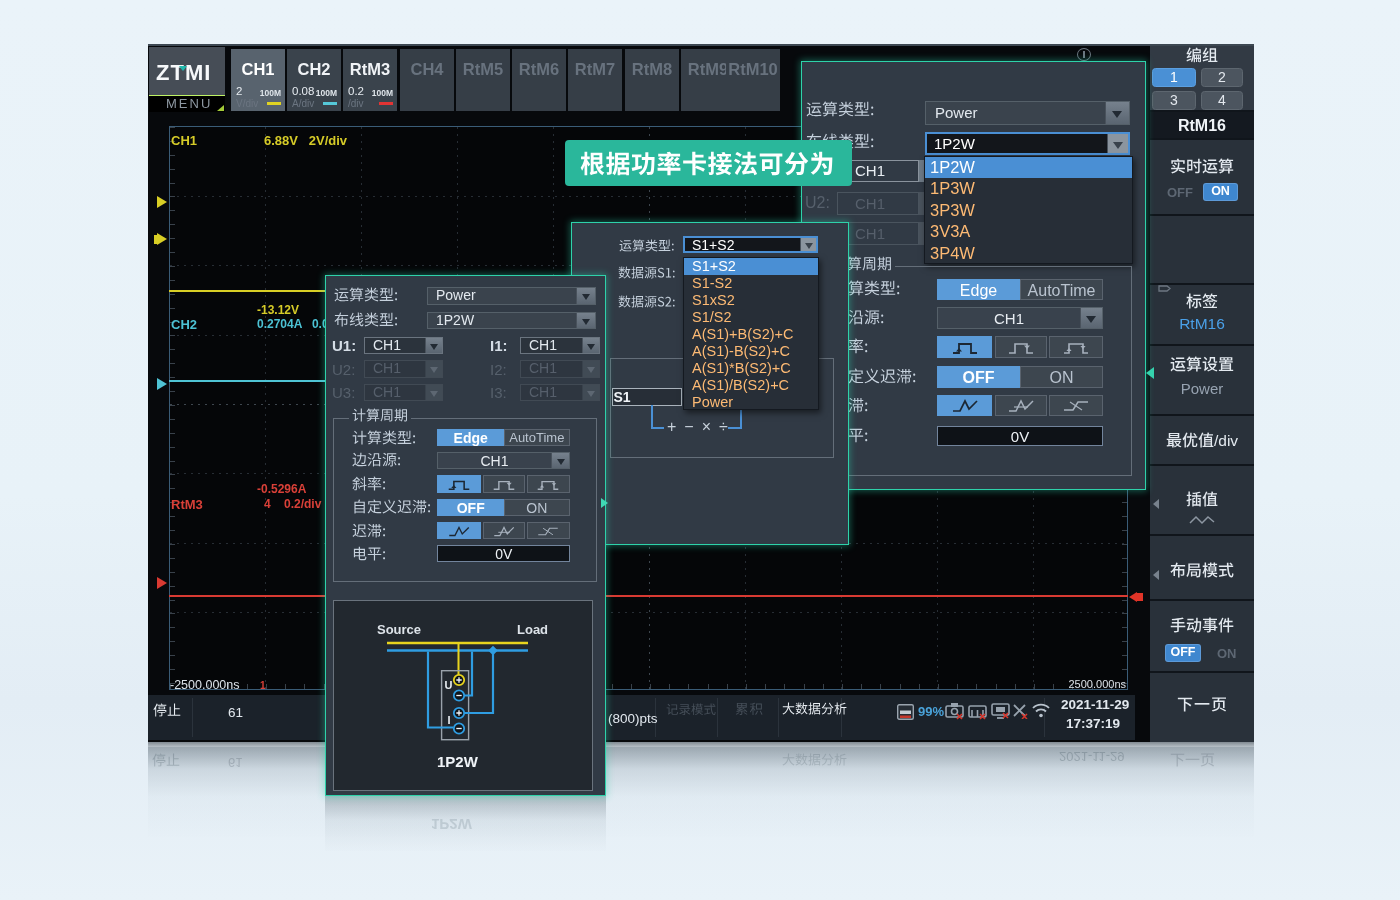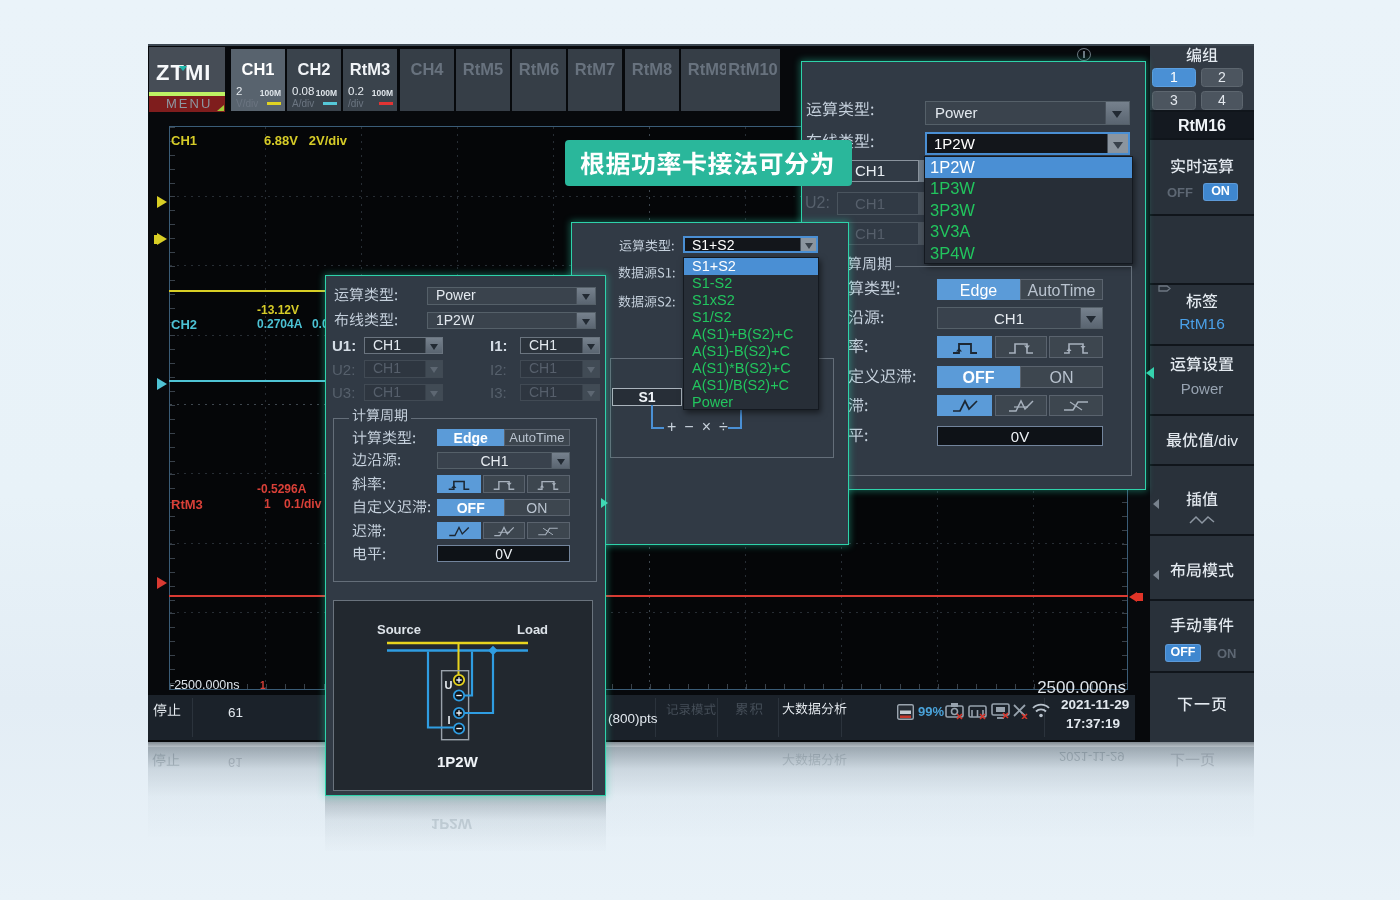--- a/index.html
+++ b/index.html
@@ -4,21 +4,21 @@
   html,body{margin:0;padding:0}
   body{width:1400px;height:900px;overflow:hidden;position:relative;
        font-family:"Liberation Sans",sans-serif;
        background:linear-gradient(180deg,#eaf3f9 0%,#e8f2f8 55%,#e3edf5 78%,#e9f2f8 100%)}
   .abs{position:absolute}
   .instr{left:148px;top:44px;width:1106px;height:698px;background:#07090c;}
   .instr-top{left:148px;top:44px;width:1106px;height:2px;background:#46535f;opacity:.85}
   
   .logo{left:149px;top:47px;width:76px;height:65px;background:#464d56;box-sizing:border-box}
   .ztmi{position:absolute;left:7px;top:13px;color:#f6f8fa;font-size:22px;font-weight:bold;letter-spacing:1px}
-  .menustrip{position:absolute;left:0;bottom:0;width:100%;height:16px;background:#7f1d1d;border-top:4px solid #bef264}
+  .menustrip{position:absolute;left:0;bottom:0;width:100%;height:16px;background:#000000;border-top:1px solid #bef264}
   .menutxt{position:absolute;left:17px;top:0px;color:#8d97a1;font-size:13px;letter-spacing:2px}
   .menutri{position:absolute;right:1px;bottom:1px;width:0;height:0;border-left:7px solid transparent;border-bottom:6px solid #a3cc38}
   .cyantri{position:absolute;left:30px;top:19px;width:0;height:0;border-left:4px solid transparent;border-right:4px solid transparent;border-top:5px solid #1fb9ac}
   .tab{top:49px;width:54px;height:62px;box-sizing:border-box}
   .tab .t{position:absolute;top:11px;width:100%;text-align:center;font-size:16.5px;font-weight:bold}
   .tab.on{background:#58636e}
   .tab.semi{background:#3a434c}
   .tab.dim{background:#363e47}
   .tab.dim .t{color:#68727e;font-weight:bold}
   .tab .v{position:absolute;left:5px;top:36px;font-size:11.5px;color:#e6ebf0}
@@ -53,21 +53,21 @@
   .dd .tri{position:absolute;width:0;height:0;border-left:5px solid transparent;border-right:5px solid transparent;border-top:7px solid #222a33}
   .dd.open{background:#13161b;border:2px solid #4a8fd4}
   .dd.open .ab{background:#8b959f}
   .dd.open .tri{border-top-color:#39424c}
   .dd.dis{background:#2e3640;border-color:#414a54}
   .dd.dis .ab{background:#414b55;border-left-color:#39424c}
   .dd.dis .tri{border-top-color:#5d6772}
   .dd .dt{position:absolute;left:9px;font-size:15px;color:#e3e9ef}
   .dd.dis .dt{color:#565f6b}
   .list{position:absolute;background:#272e37;border:1px solid #141920;box-sizing:border-box;box-shadow:2px 3px 6px rgba(0,0,0,.5)}
-  .li{position:absolute;left:0;width:100%;color:#22c55e;font-size:14.5px}
+  .li{position:absolute;left:0;width:100%;color:#fdba74;font-size:14.5px}
   .li span{margin-left:8px}
   .li.sel{background:#4a8fd4;color:#fff}
   .btn{position:absolute;background:#3d464f;border:1px solid #5a636e;box-sizing:border-box;color:#b9c3cf;font-size:15px;text-align:center}
   .btn.sel{background:#5b9bd8;border-color:#5b9bd8;color:#fff}
   .gbox{position:absolute;border:1px solid #646e79;box-sizing:border-box}
   .inp{position:absolute;background:#0e1217;border:1px solid #72849c;box-sizing:border-box;color:#eef2f6;font-size:15px;text-align:center}
   .ltx{position:absolute;white-space:pre}
 </style></head>
 <body>
 <svg width="0" height="0" style="position:absolute">
@@ -265,24 +265,24 @@
 <div class="trace" style="left:169px;top:380px;width:158px;background:#4fc3d4"></div>
 <div class="trace" style="left:169px;top:595px;width:156px;background:#d93a32"></div>
 <div class="trace" style="left:606px;top:595px;width:522px;background:#d93a32"></div>
 <div class="lbl yel" style="left:171px;top:133px">CH1</div>
 <div class="lbl yel" style="left:264px;top:133px">6.88V   2V/div</div>
 <div class="lbl yel" style="left:257px;top:303px;font-size:12px">-13.12V</div>
 <div class="lbl cya" style="left:171px;top:317px">CH2</div>
 <div class="lbl cya" style="left:257px;top:317px;font-size:12px">0.2704A   0.07</div>
 <div class="lbl red" style="left:257px;top:482px;font-size:12px">-0.5296A</div>
 <div class="lbl red" style="left:171px;top:497px">RtM3</div>
-<div class="lbl red" style="left:264px;top:497px;font-size:12px">1    0.1/div</div>
+<div class="lbl red" style="left:264px;top:497px;font-size:12px">4    0.2/div</div>
 <div class="lbl" style="left:170px;top:678px;color:#dde3e9;font-size:12.5px;font-weight:normal">-2500.000ns</div>
 <div class="lbl red" style="left:260px;top:680px;font-size:10px">1</div>
-<div class="lbl" style="left:1126px;top:678px;color:#dde3e9;font-size:17px;font-weight:normal;transform:translateX(-100%)">2500.000ns</div>
+<div class="lbl" style="left:1126px;top:678px;color:#dde3e9;font-size:11px;font-weight:normal;transform:translateX(-100%)">2500.000ns</div>
 <div class="marker" style="left:157px;top:196px;border-top:6px solid transparent;border-bottom:6px solid transparent;border-left:10px solid #d8ce25"></div>
 <div class="marker" style="left:157px;top:233px;border-top:6px solid transparent;border-bottom:6px solid transparent;border-left:10px solid #d8ce25"></div>
 <div class="abs" style="left:154px;top:235px;width:3px;height:9px;background:#d8ce25"></div>
 <div class="marker" style="left:157px;top:378px;border-top:6px solid transparent;border-bottom:6px solid transparent;border-left:10px solid #4fc3d4"></div>
 <div class="marker" style="left:157px;top:577px;border-top:6px solid transparent;border-bottom:6px solid transparent;border-left:10px solid #d93a32"></div>
 <div class="marker" style="left:1129px;top:592px;border-top:5px solid transparent;border-bottom:5px solid transparent;border-right:8px solid #e03428"></div>
 <div class="abs" style="left:1136px;top:593px;width:7px;height:8px;background:#e03428"></div>
 
 <div class="abs sbar">
   <div class="sep" style="left:44px"></div>
@@ -648,21 +648,21 @@
       <g fill="#c6d1dd" transform="translate(0,11.44) scale(0.013000,-0.013000)">
         <use href="#gR6570" x="0"></use>
         <use href="#gR636e" x="1000"></use>
         <use href="#gR6e90" x="2000"></use>
         <use href="#gR53" x="3000"></use>
         <use href="#gR32" x="3596"></use>
         <use href="#gR3a" x="4151"></use>
       </g>
     </svg>
   <div class="gbox" style="left:37.5px;top:135px;width:224px;height:99.5px"></div>
-  <div class="abs" style="left:40.4px;top:164.5px;width:69.4px;height:18px;border:1px solid #aab3bc;box-sizing:border-box;background:#272e37;color:#f0f4f8;font-size:14px;font-weight:bold;text-align:center;line-height:16px">S1</div>
+  <div class="abs" style="left:40.4px;top:164.5px;width:69.4px;height:18px;border:1px solid #aab3bc;box-sizing:border-box;background:#272e37;color:#f0f4f8;font-size:14px;font-weight:bold;line-height:16px">S1</div>
   <div class="abs" style="left:78.9px;top:182.4px;width:2px;height:22px;background:#4a90d5"></div>
   <div class="abs" style="left:78.9px;top:203.5px;width:13px;height:2px;background:#4a90d5"></div>
   <div class="abs" style="left:156px;top:203.5px;width:14px;height:2px;background:#4a90d5"></div>
   <div class="abs" style="left:168px;top:187px;width:2px;height:18px;background:#4a90d5"></div>
   <div class="abs" style="left:95px;top:195px;color:#c8d2dc;font-size:16px;letter-spacing:8px;white-space:pre">+−×÷</div>
   <div class="list" style="left:111px;top:33.7px;width:136px;height:153px">
     <div class="li sel" style="top:0;height:17px;line-height:17px"><span>S1+S2</span></div>
     <div class="li" style="top:17px;height:17px;line-height:17px"><span>S1-S2</span></div>
     <div class="li" style="top:34px;height:17px;line-height:17px"><span>S1xS2</span></div>
     <div class="li" style="top:51px;height:17px;line-height:17px"><span>S1/S2</span></div>

